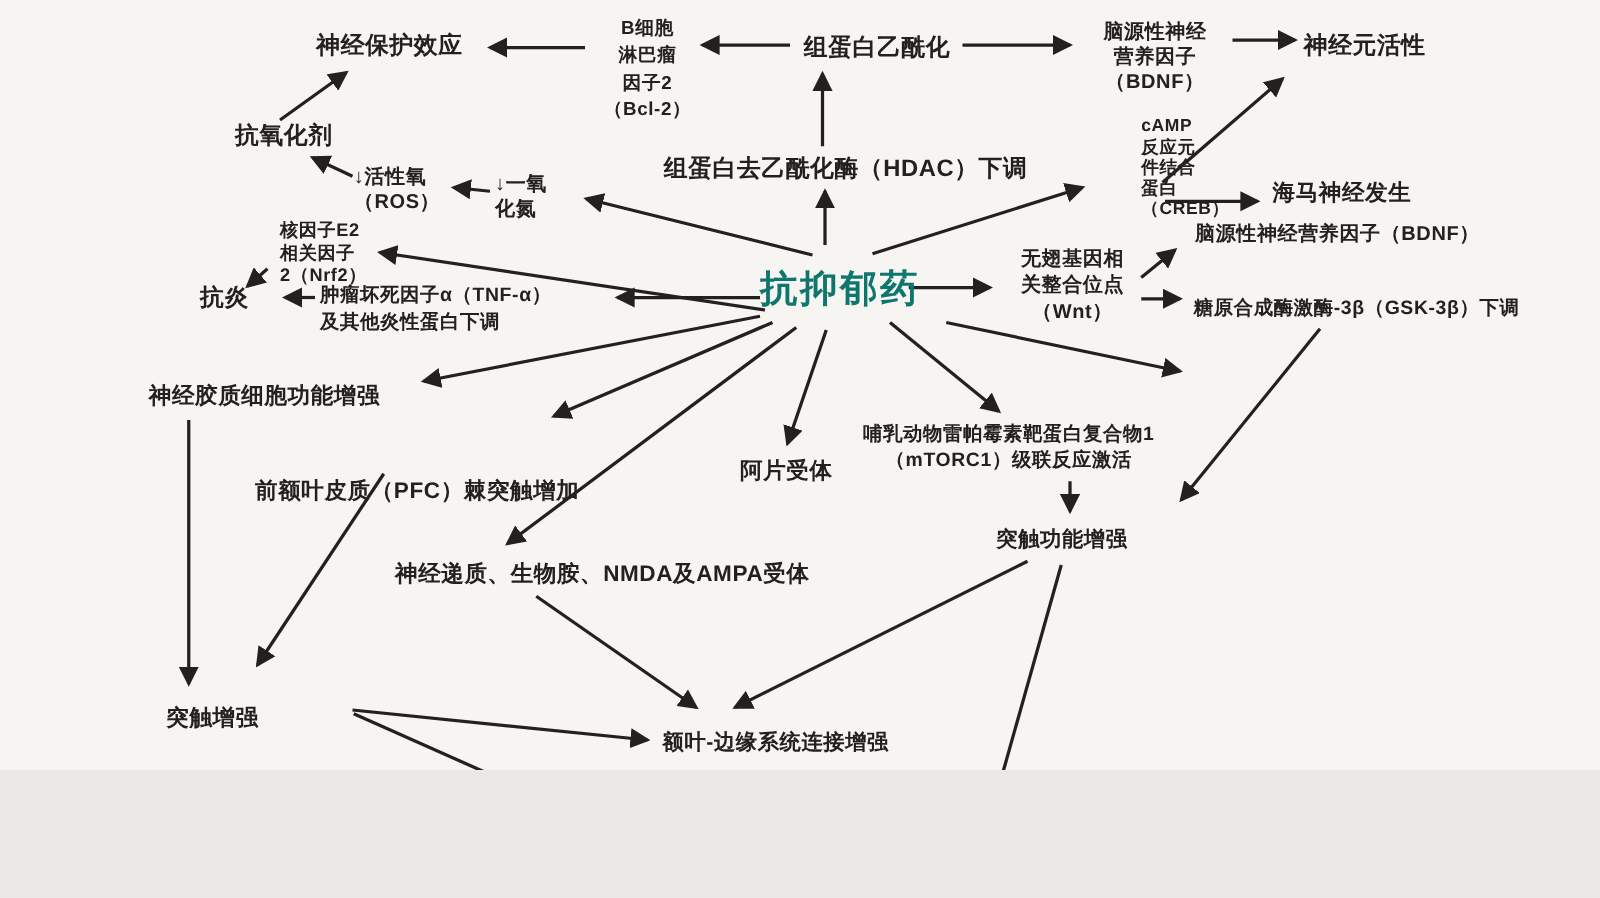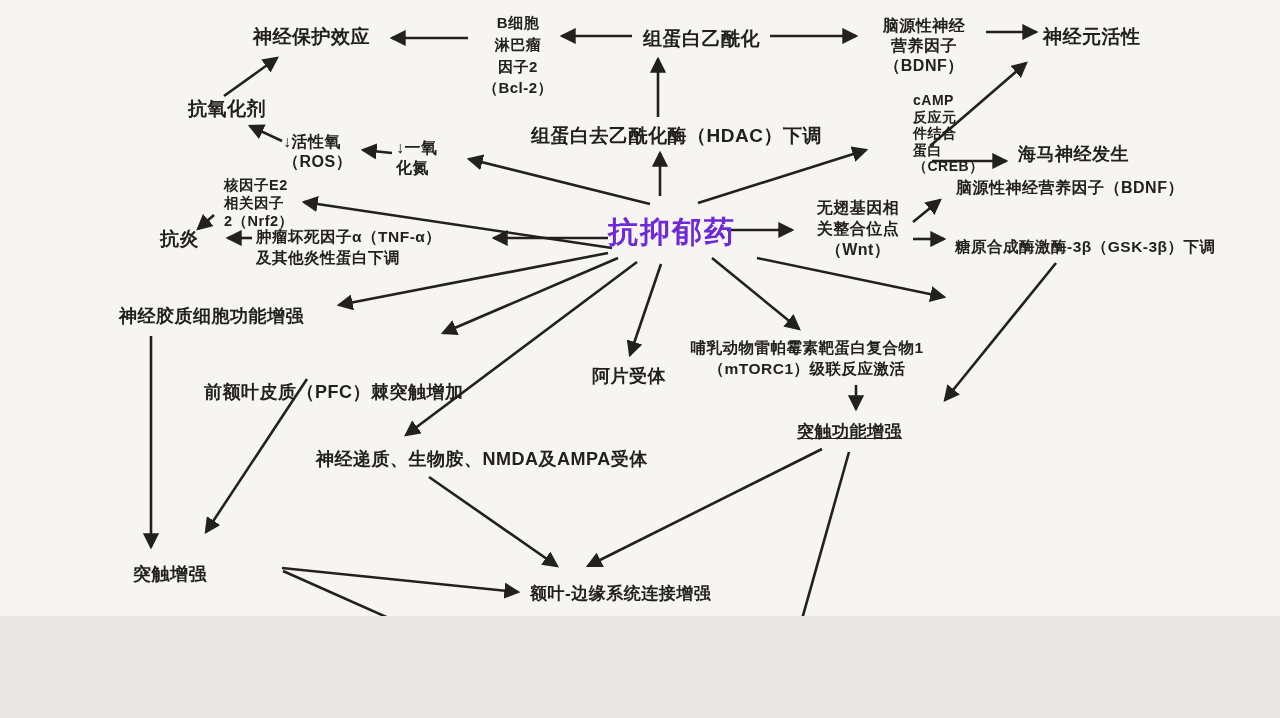--- a/index.html
+++ b/index.html
@@ -23,28 +23,28 @@
   .n-antioxidant{left:188px;top:97px;font-size:19px;}
   .n-ros{left:283px;top:132px;font-size:16px;}
   .n-no{left:396px;top:138px;font-size:16px;}
   .n-hdac{left:531px;top:124px;font-size:19px;}
   .n-creb{left:877px;top:92px;font-size:14px;line-height:1.18;margin-left:36px;}
   .n-hippocampus{left:1018px;top:143px;font-size:18px;}
   .n-nrf2{left:224px;top:176px;font-size:14.5px;line-height:1.25;}
   .n-bdnf-right{left:956px;top:178px;font-size:16px;}
   .n-antiinflammatory{left:160px;top:227px;font-size:19px;}
   .n-tnf{left:256px;top:227px;font-size:15.5px;line-height:1.35;}
-  .n-center{left:608px;top:213px;font-size:30px;color:#6d28d9;letter-spacing:2px;}
+  .n-center{left:608px;top:213px;font-size:30px;color:#0f766e;letter-spacing:2px;}
   .n-wnt{left:800px;top:198px;width:116px;font-size:16px;line-height:1.3;}
   .n-gsk{left:955px;top:237px;font-size:15.5px;}
   .n-glial{left:119px;top:305px;font-size:18px;}
   .n-pfc{left:204px;top:345px;font-size:18px;margin-top:36px;}
   .n-opioid{left:592px;top:365px;font-size:18px;}
   .n-mtorc1{left:682px;top:338px;width:250px;font-size:15.5px;line-height:1.35;}
-  .n-synaptic-function{left:797px;top:421px;font-size:17px;text-decoration:underline;}
+  .n-synaptic-function{left:797px;top:421px;font-size:17px;}
   .n-neurotransmitter{left:316px;top:448px;font-size:18px;}
   .n-synapse-enh{left:133px;top:563px;font-size:18px;}
   .n-frontal-limbic{left:530px;top:583px;font-size:17px;}
   .n-dmn{left:519px;top:655px;font-size:17px;}
   .watermark{
     position:absolute;left:690px;top:634px;font-size:64px;font-weight:700;
     color:rgba(255,255,255,0.93);letter-spacing:9px;white-space:nowrap;
     text-shadow:0 0 2px rgba(255,255,255,0.55);
   }
 </style>

